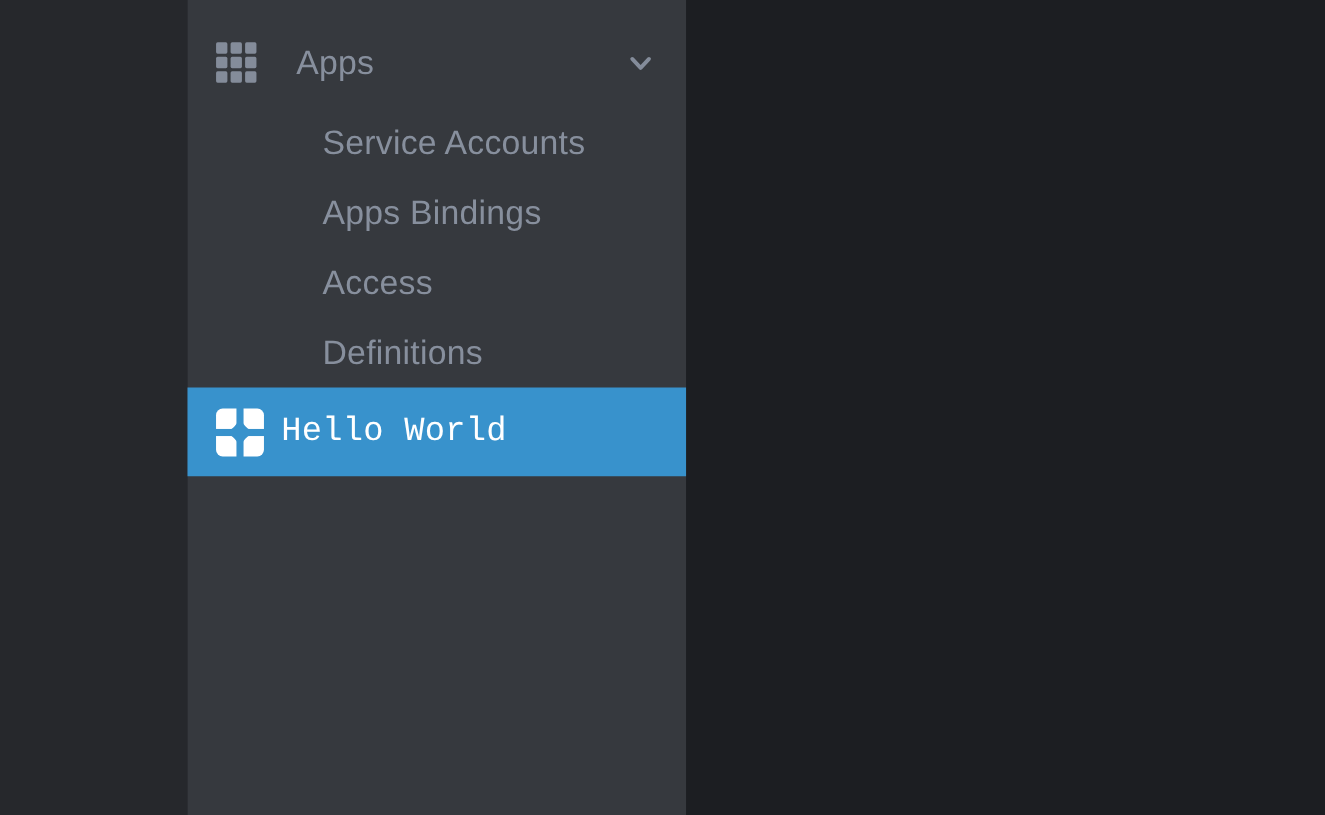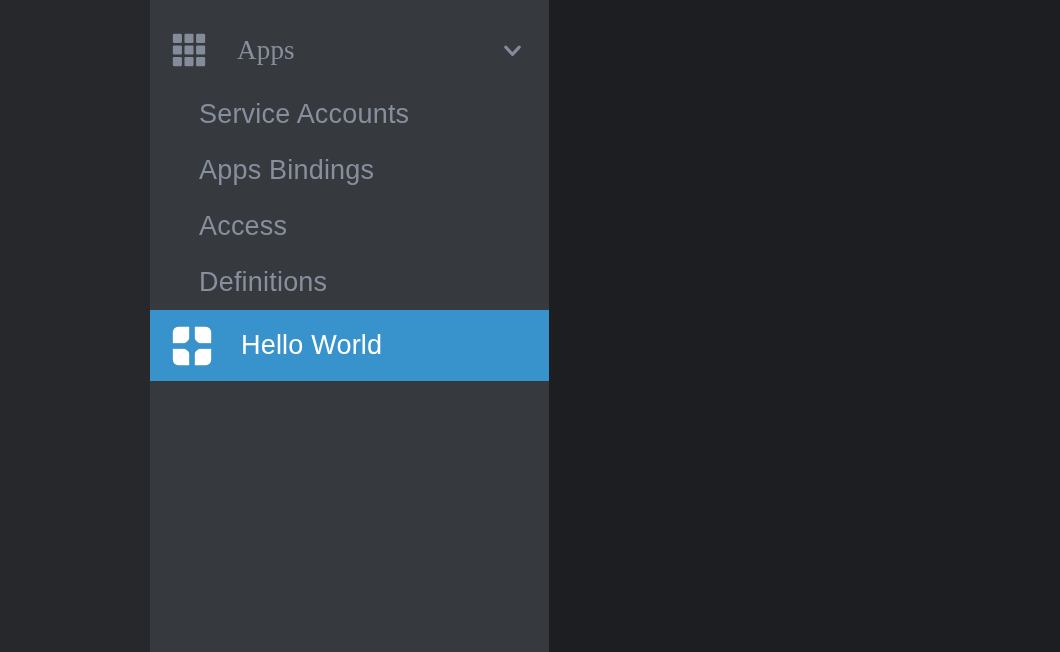--- a/index.html
+++ b/index.html
@@ -40,21 +40,20 @@
     height: 100%;
     background: var(--content-bg);
   }
   .nav-top {
     height: 72px;
     display: flex;
     align-items: center;
     padding: 0 25px 0 22px;
     color: var(--text-muted);
     cursor: pointer;
-    font-family: Liberation Serif, serif;
   }
   .nav-top .ico {
     width: 40px;
     display: flex;
     align-items: center;
     justify-content: flex-start;
     color: var(--icon-muted);
     flex: 0 0 auto;
   }
   .nav-top .lbl {
@@ -70,43 +69,44 @@
     display: flex;
     align-items: center;
     justify-content: center;
     color: var(--icon-muted);
     flex: 0 0 auto;
   }
   .nav-sub {
     height: 56px;
     display: flex;
     align-items: center;
-    padding-left: 49px;
+    padding-left: 108px;
     font-size: 27px;
     letter-spacing: 0.2px;
     color: var(--text-muted);
     cursor: pointer;
     white-space: nowrap;
   }
   .nav-sub.active {
     height: 71px;
     background: var(--active-bg);
     color: var(--text-active);
     padding-left: 22px;
   }
   .nav-sub.active .ico {
     width: 40px;
     display: flex;
     align-items: center;
     justify-content: flex-start;
     flex: 0 0 auto;
   }
   .nav-sub.active .lbl {
-    margin-left: 29px;
+    margin-left: 13px;
     flex: 1 1 auto;
+    font-family: Liberation Mono, monospace;
   }
   svg { display: block; }
 </style>
 </head>
 <body>
 
 <div class="left-rail"></div>
 
 <nav class="sidebar">
 

